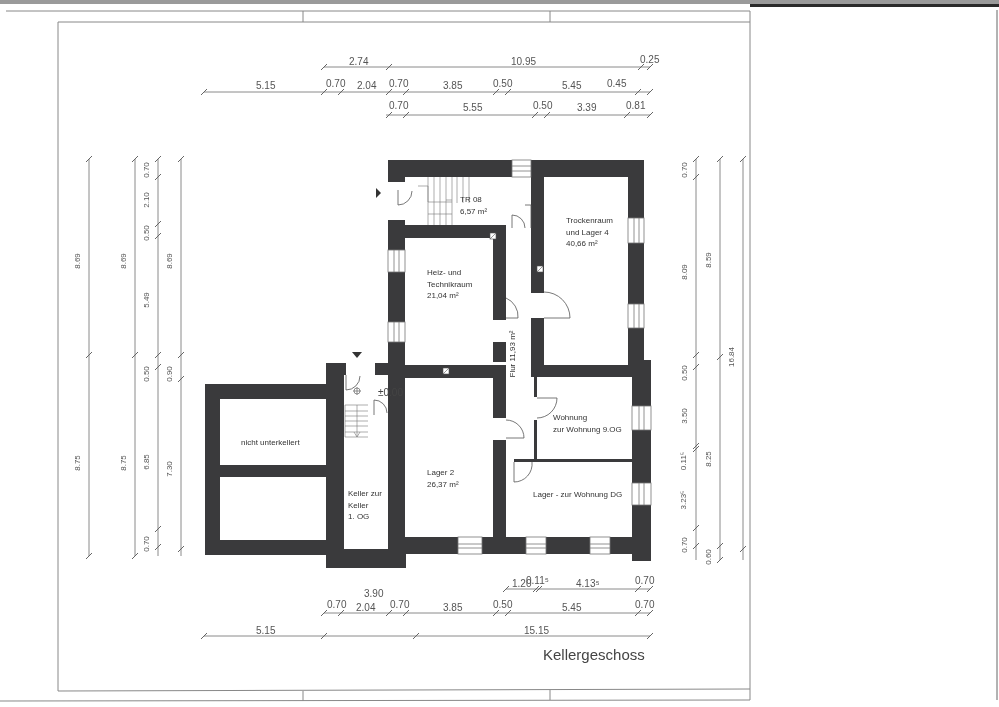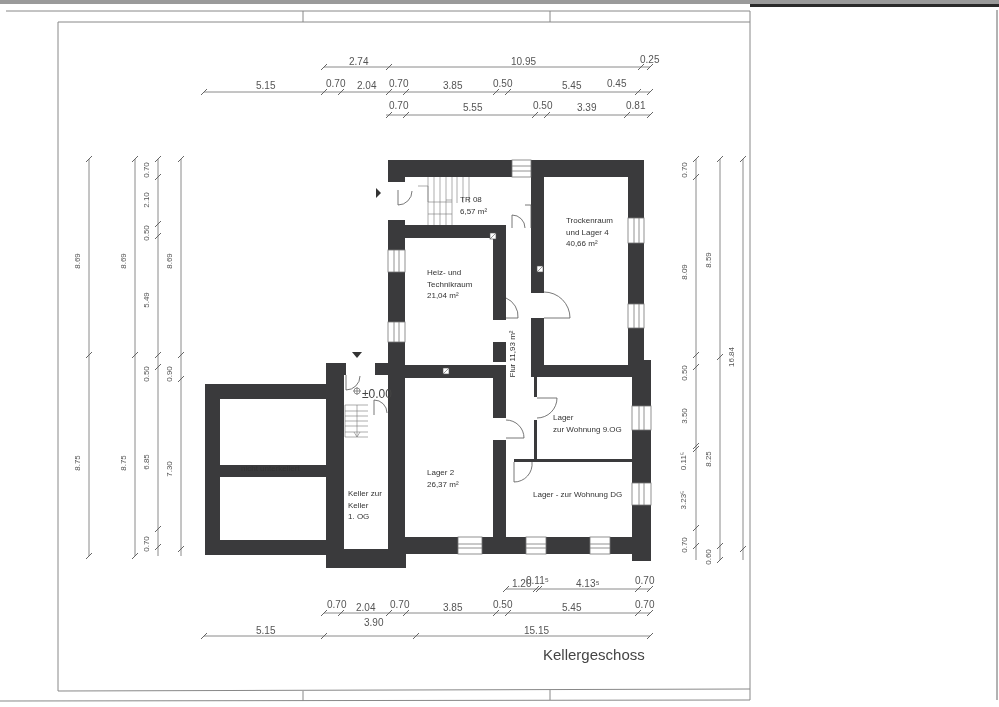--- a/index.html
+++ b/index.html
@@ -2,21 +2,21 @@
 <html><head>
 <meta charset="utf-8">
 <style>
   html, body { margin:0; padding:0; background:#ffffff; }
   body { width:999px; height:707px; position:relative; overflow:hidden; font-family:"Liberation Sans", sans-serif; }
   #sheet { position:absolute; left:0; top:0; width:999px; height:707px; }
   .lbl { position:absolute; font-size:10px; color:#555; white-space:nowrap; line-height:1; }
   .vlbl { position:absolute; font-size:8px; color:#555; white-space:nowrap; line-height:1; transform:rotate(-90deg); transform-origin:center center; }
   .room { position:absolute; font-size:8px; color:#333; line-height:1.45; white-space:nowrap; }
   .title { position:absolute; font-size:15px; color:#444;text-align:right; }
-  .tiny { position:absolute; font-size:12px; color:#444; }
+  .tiny { position:absolute; font-size:10px; color:#444;margin-left:16px; }
 </style>
 </head>
 <body>
 
 <div id="sheet">
 <svg width="999" height="707" viewBox="0 0 999 707" xmlns="http://www.w3.org/2000/svg">
 
   <rect x="0" y="0" width="999" height="4" fill="#9a9a9a"></rect>
   <rect x="750" y="4" width="249" height="3" fill="#2a2a2a"></rect>
 
@@ -221,21 +221,21 @@
 
 <span class="lbl" style="left:327px;top:600px">0.70</span>
 <span class="lbl" style="left:356px;top:603px">2.04</span>
 <span class="lbl" style="left:390px;top:600px">0.70</span>
 <span class="lbl" style="left:443px;top:603px">3.85</span>
 <span class="lbl" style="left:493px;top:600px">0.50</span>
 <span class="lbl" style="left:562px;top:603px">5.45</span>
 <span class="lbl" style="left:635px;top:600px">0.70</span>
 
 <span class="lbl" style="left:256px;top:626px">5.15</span>
-<span class="lbl" style="left:364px;top:618px">3.90</span>
+<span class="lbl" style="left:364px;top:589px">3.90</span>
 <span class="lbl" style="left:524px;top:626px">15.15</span>
 
 
 <span class="vlbl" style="left:70px;top:257px">8.69</span>
 <span class="vlbl" style="left:70px;top:459px">8.75</span>
 <span class="vlbl" style="left:116px;top:257px">8.69</span>
 <span class="vlbl" style="left:116px;top:459px">8.75</span>
 <span class="vlbl" style="left:139px;top:166px">0.70</span>
 <span class="vlbl" style="left:139px;top:196px">2.10</span>
 <span class="vlbl" style="left:139px;top:229px">0.50</span>
@@ -274,27 +274,27 @@
   <div>Trockenraum</div>
   <div>und Lager 4</div>
   <div>40,66 m²</div>
 </div>
 <div class="vlbl" style="left:490px;top:350px;color:#333">Flur 11,93 m²</div>
 <div class="room" style="left:427px;top:467px">
   <div>Lager 2</div>
   <div>26,37 m²</div>
 </div>
 <div class="room" style="left:553px;top:412px">
-  <div>Lager</div>
+  <div>Wohnung</div>
   <div>zur Wohnung 9.OG</div>
 </div>
 <div class="room" style="left:533px;top:489px">Lager - zur Wohnung DG</div>
 <div class="room" style="left:348px;top:488px">
   <div>Keller zur</div>
   <div>Keller</div>
   <div>1. OG</div>
 </div>
-<div class="room" style="left:241px;top:463px">nicht unterkellert</div>
+<div class="room" style="left:241px;top:437px">nicht unterkellert</div>
 
 <span class="tiny" style="left:362px;top:387px">±0.00</span>
 
 <div class="title" style="left:543px;top:646px">Kellergeschoss</div>
 </div>
 
 </body></html>

